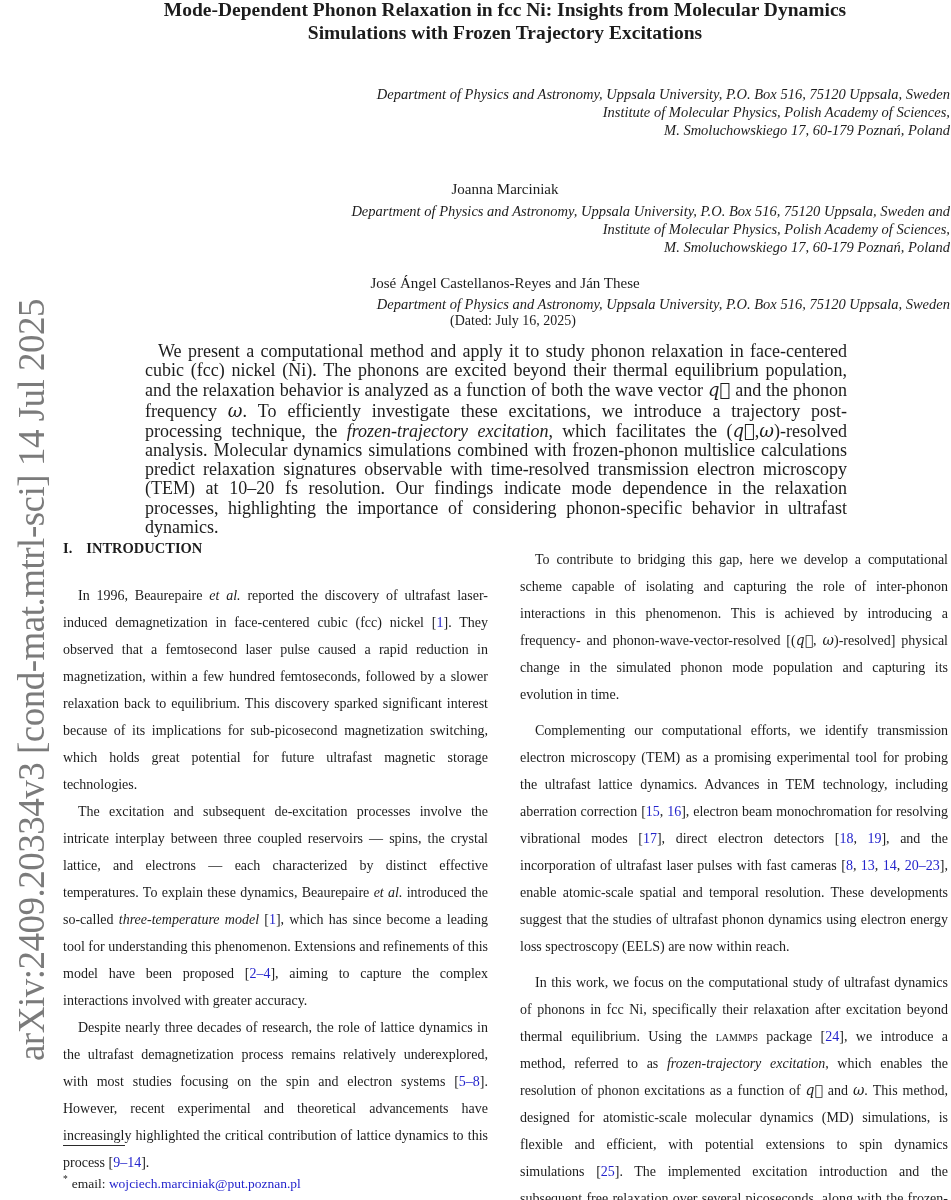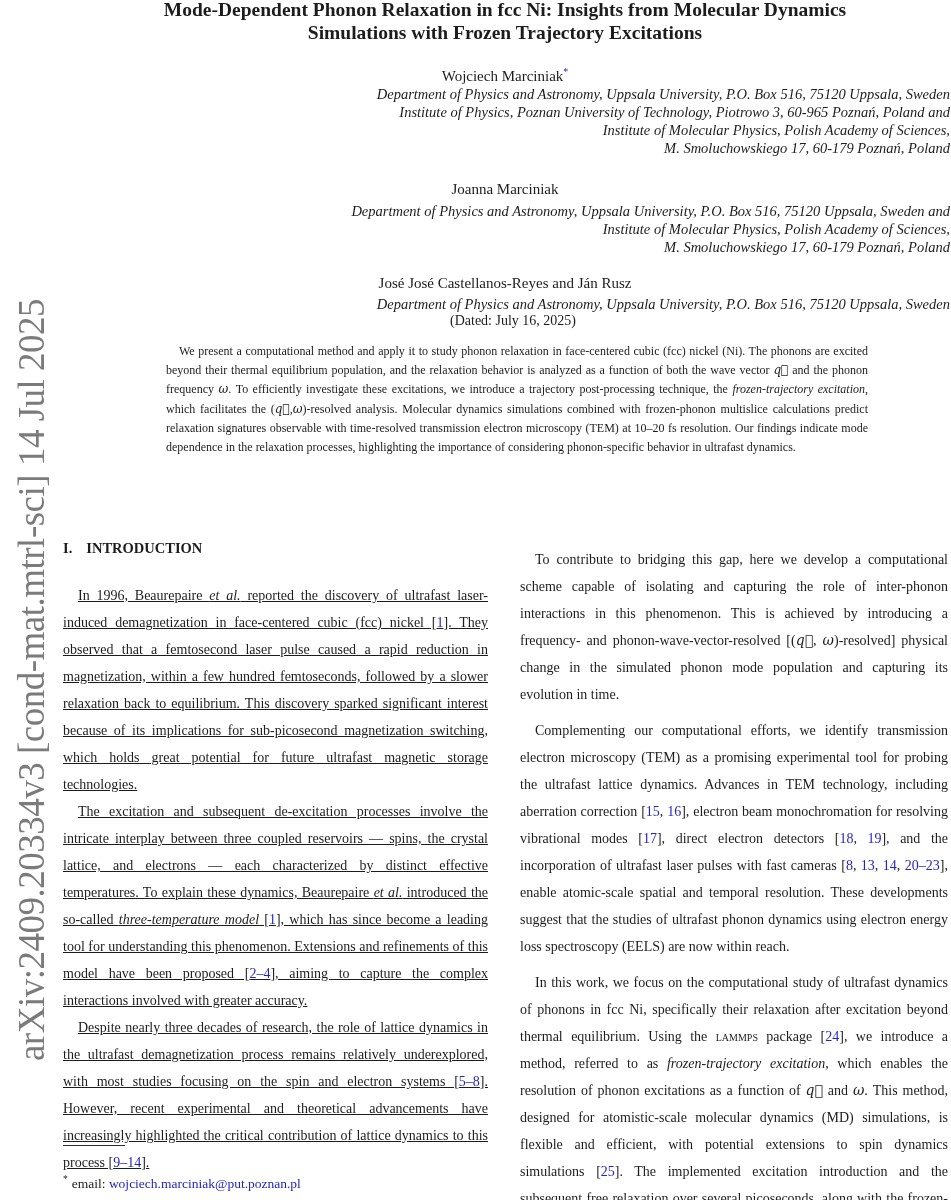--- a/index.html
+++ b/index.html
@@ -69,26 +69,26 @@
   .dated {
     position: absolute;
     left: 68px;
     top: 313px;
     width: 890px;
     text-align: center;
     font-size: 14px;
   }
   .abstract {
     position: absolute;
-    left: 166px;
+    left: 145px;
     top: 342px;
     width: 702px;
     text-align: justify;
     text-indent: 13px;
-    font-size: 12px;
+    font-size: 18px;
     line-height: 19.2px;
     hyphens: auto;
     -webkit-hyphens: auto;
   }
   .section-heading {
     position: absolute;
     left: 63px;
     top: 540px;
     width: 425px;
     text-align: left;
@@ -101,21 +101,21 @@
     font-size: 14px;
     line-height: 27px;
   }
   .col p {
     margin: 0;
     text-align: justify;
     text-indent: 15px;
     hyphens: auto;
     -webkit-hyphens: auto;
   }
-  .col-left { left: 63px; top: 582px; width: 425px; text-decoration: underline; }
+  .col-left { left: 63px; top: 582px; width: 425px; }
   .col-right { left: 520px; top: 546px; width: 428px; }
   .col-right p + p { margin-top: 9px; }
   .footnote-rule {
     position: absolute;
     left: 63px;
     top: 1145px;
     width: 62px;
     height: 1.3px;
     background: #2a2a2a;
   }
@@ -145,41 +145,37 @@
 
 <div class="page">
 
   <div class="arxiv-sidebar">arXiv:2409.20334v3  [cond-mat.mtrl-sci]  14 Jul 2025</div>
 
   <div class="title">
     <div>Mode-Dependent Phonon Relaxation in fcc Ni: Insights from Molecular Dynamics</div>
     <div>Simulations with Frozen Trajectory Excitations</div>
   </div>
 
-  <div class="author-name name-1">
-    <span>Wojciech Marciniak</span><sup>*</sup>
-  </div>
   <div class="affil-block affils-1">
     <div>Department of Physics and Astronomy, Uppsala University, P.O. Box 516, 75120 Uppsala, Sweden</div>
-    <div>Institute of Physics, Poznan University of Technology, Piotrowo 3, 60-965 Poznań, Poland and</div>
     <div>Institute of Molecular Physics, Polish Academy of Sciences,</div>
     <div>M. Smoluchowskiego 17, 60-179 Poznań, Poland</div>
   </div>
 
   <div class="author-name name-2">
     <span>Joanna Marciniak</span>
   </div>
   <div class="affil-block affils-2">
     <div>Department of Physics and Astronomy, Uppsala University, P.O. Box 516, 75120 Uppsala, Sweden and</div>
     <div>Institute of Molecular Physics, Polish Academy of Sciences,</div>
     <div>M. Smoluchowskiego 17, 60-179 Poznań, Poland</div>
   </div>
 
   <div class="author-name name-3">
-    <span>José José Castellanos-Reyes and Ján Rusz</span>
+    <span>José Ángel Castellanos-Reyes and Ján These</span>
   </div>
   <div class="affil-block affils-3">
     <div>Department of Physics and Astronomy, Uppsala University, P.O. Box 516, 75120 Uppsala, Sweden</div>
   </div>
 
   <div class="dated">(Dated: July 16, 2025)</div>
 
   <div class="abstract"><span>We present a computational method and apply it to study phonon relaxation in face-centered cubic (fcc) nickel (Ni). The phonons are excited beyond their thermal equilibrium population, and the relaxation behavior is analyzed as a function of both the wave vector </span><span class="s-m">q⃗</span><span> and the phonon frequency </span><span class="s-m">ω</span><span>.  To efficiently investigate these excitations, we introduce a trajectory post-processing technique, the </span><span class="s-i">frozen-trajectory excitation</span><span>, which facilitates the (</span><span class="s-m">q⃗</span><span>,</span><span class="s-m">ω</span><span>)-resolved analysis.  Molecular dynamics simulations combined with frozen-phonon multislice calculations predict relaxation signatures observable with time-resolved transmission electron microscopy (TEM) at 10–20 fs resolution. Our findings indicate mode dependence in the relaxation processes, highlighting the importance of considering phonon-specific behavior in ultrafast dynamics.</span></div>
 
   <div class="section-heading">

